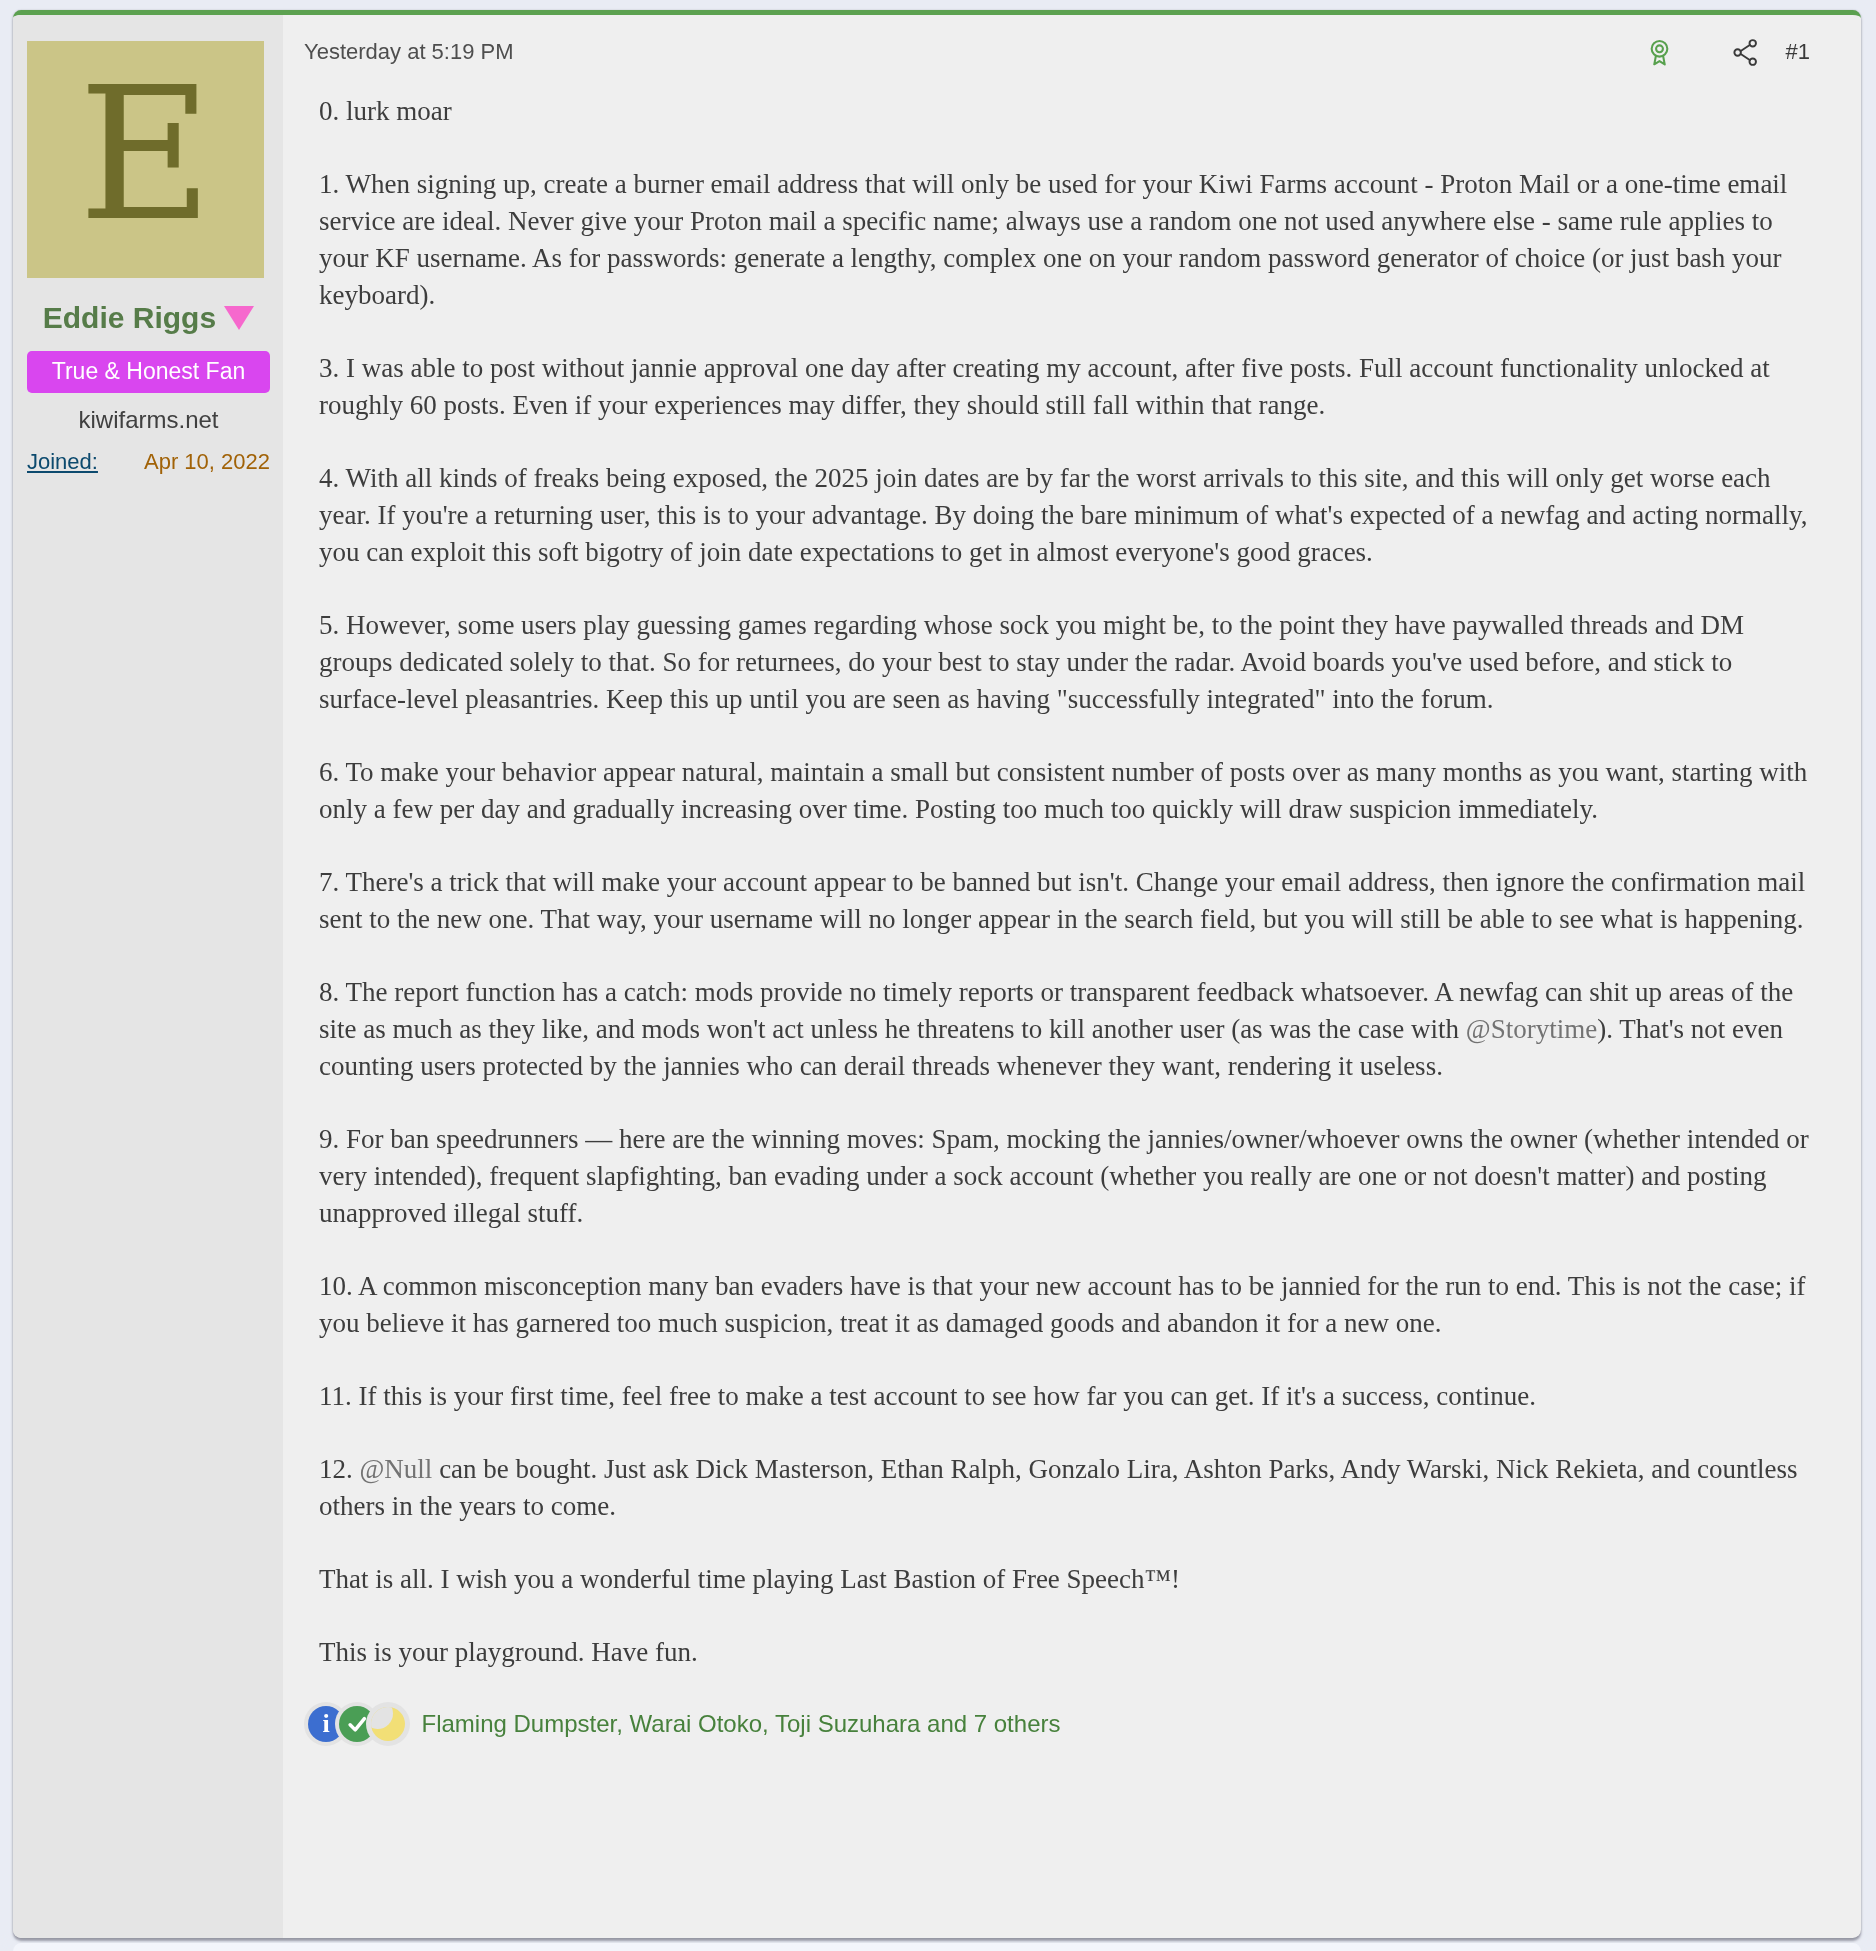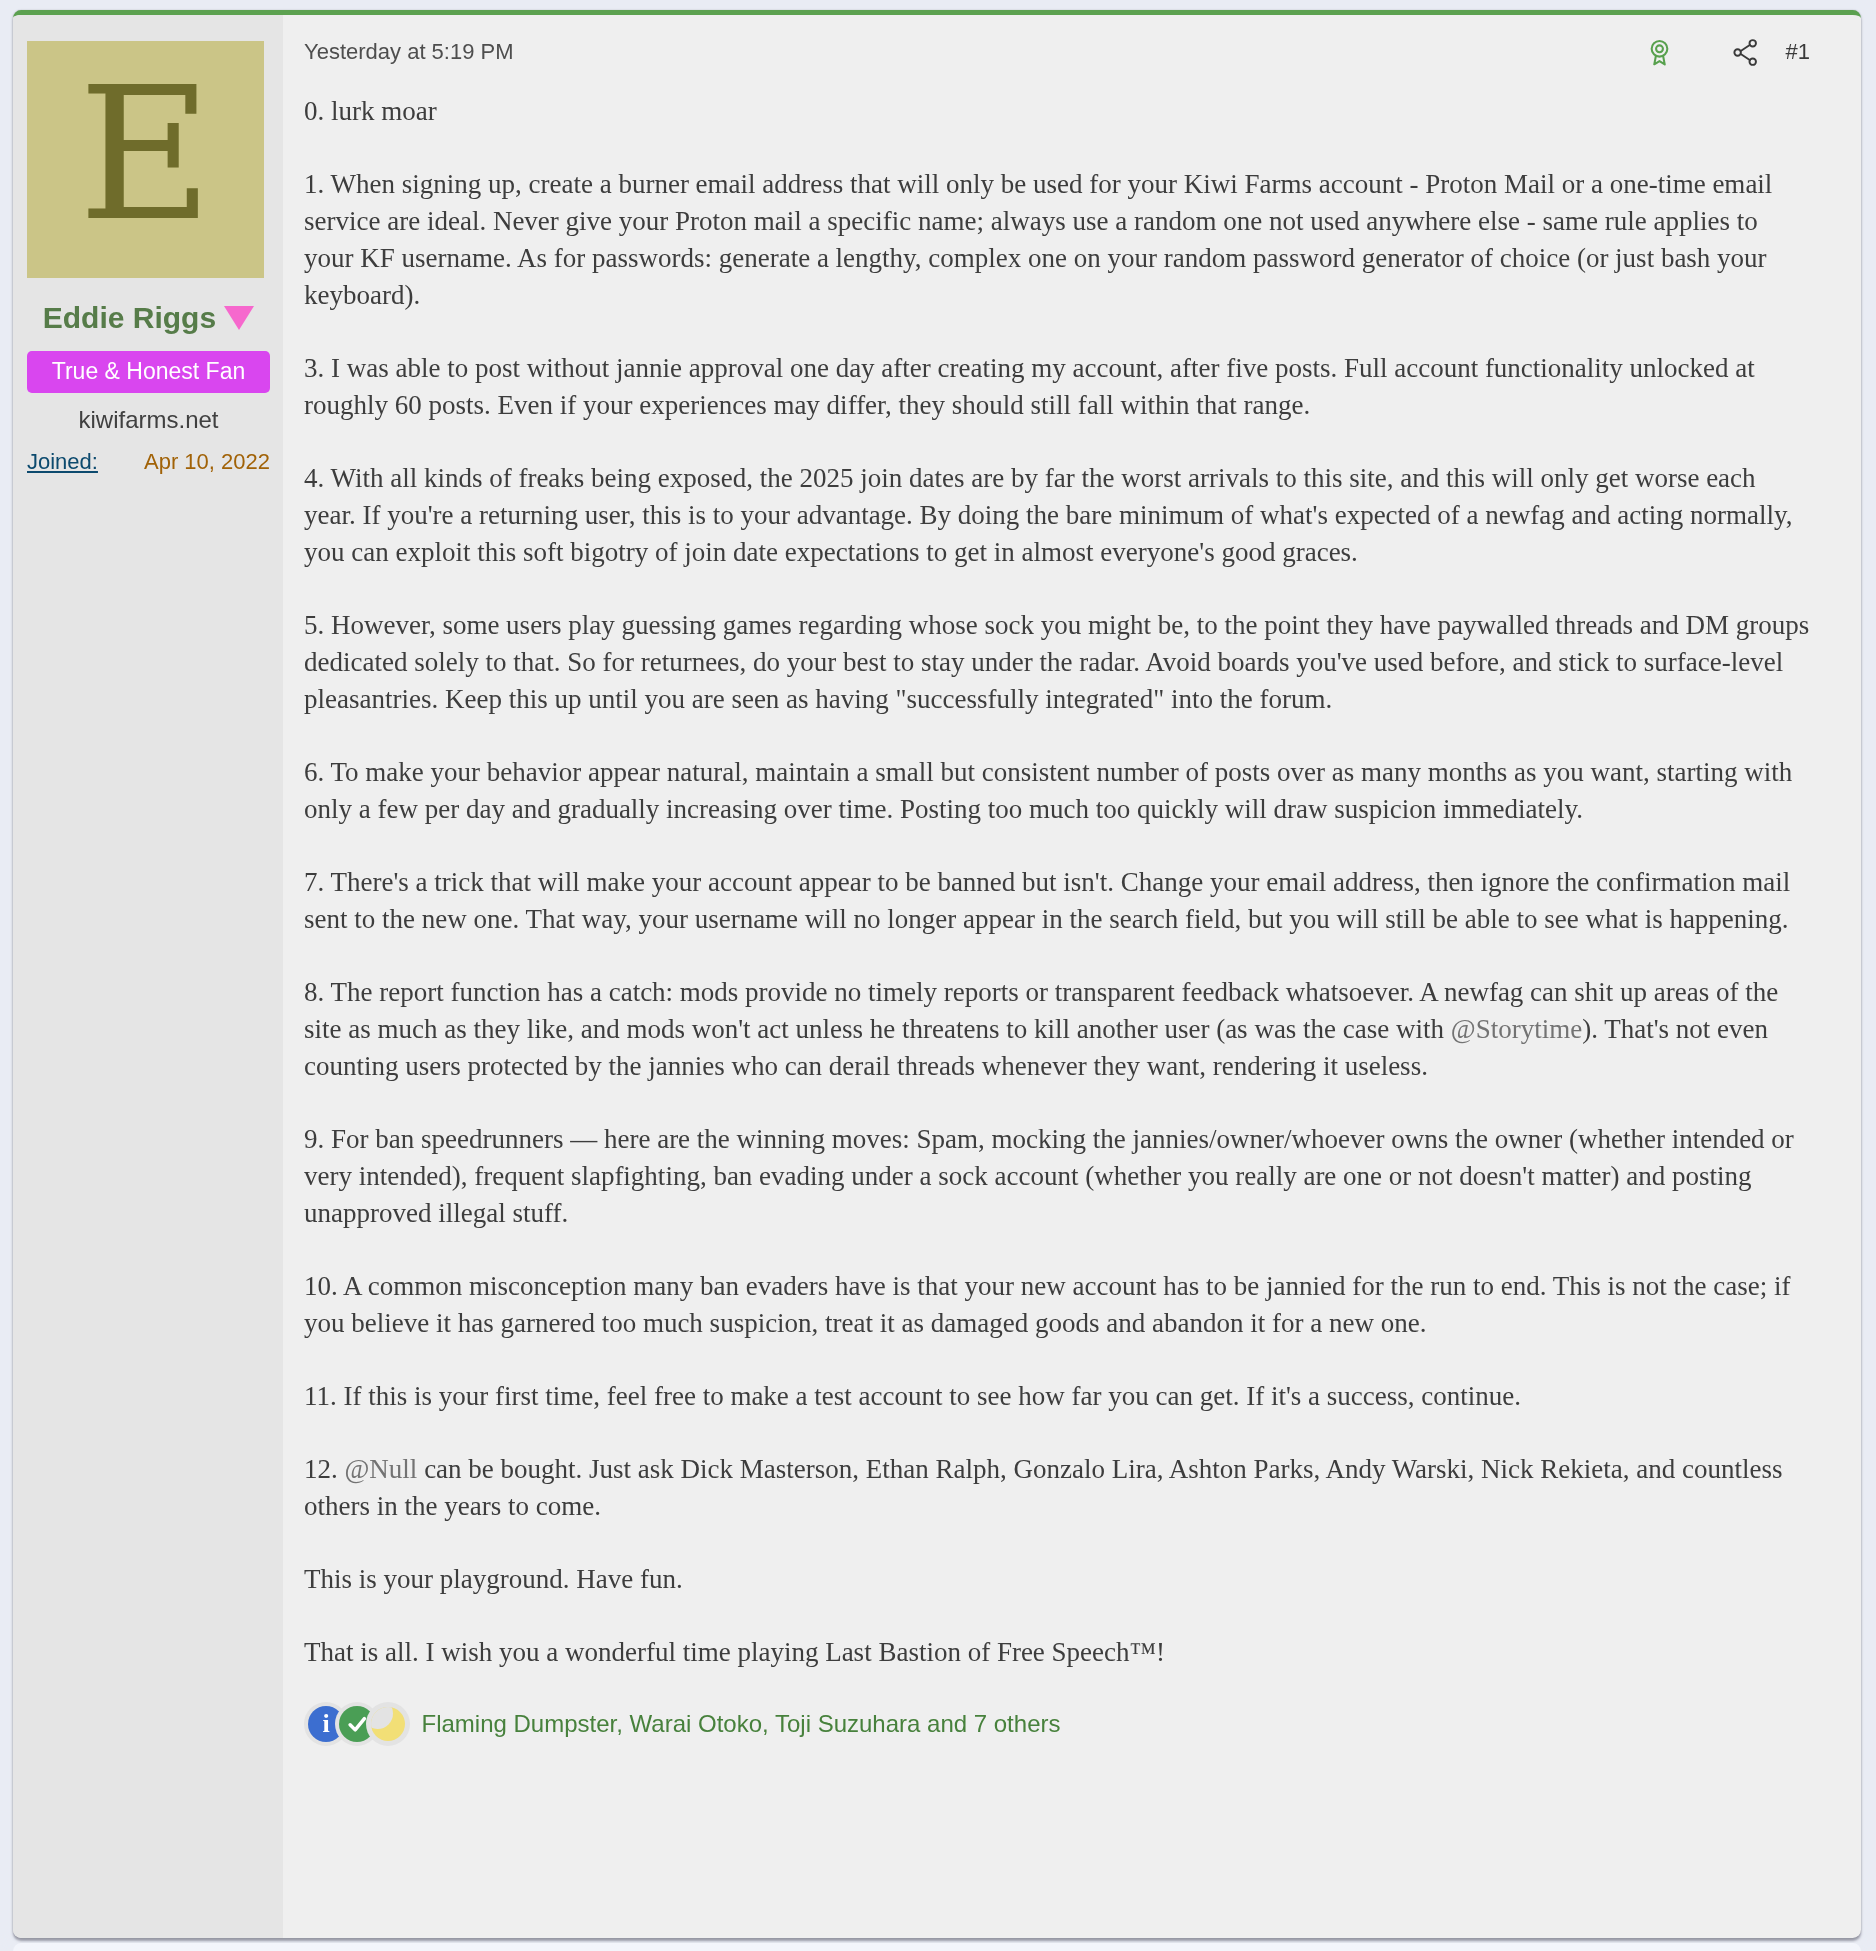--- a/index.html
+++ b/index.html
@@ -99,21 +99,21 @@
   .award-icon { margin-right: 54px; cursor: pointer; }
   .share-icon { margin-right: 24.5px; cursor: pointer; }
   .post-number { color: #3a3a3a; cursor: pointer; }
   .post-body {
     margin-top: 24.5px;
     font-family: "Liberation Serif", serif;
     font-size: 27px;
     line-height: 37px;
     color: #3d3d3d;
   }
-  .post-body p { margin: 0 0 36px 0; }
+  .post-body p { margin: 0 0 36px 15px; }
   a.mention {
     color: #737373;
     text-decoration: none;
     cursor: pointer;
   }
   
   .reactions-row {
     display: flex; align-items: center;
     margin-top: -4.9px;
     padding-bottom: 16.4px;
@@ -201,22 +201,22 @@
         <p><span>3. I was able to post without jannie approval one day after creating my account, after five posts. Full account functionality unlocked at roughly 60 posts. Even if your experiences may differ, they should still fall within that range.</span></p>
         <p><span>4. With all kinds of freaks being exposed, the 2025 join dates are by far the worst arrivals to this site, and this will only get worse each year. If you're a returning user, this is to your advantage. By doing the bare minimum of what's expected of a newfag and acting normally, you can exploit this soft bigotry of join date expectations to get in almost everyone's good graces.</span></p>
         <p><span>5. However, some users play guessing games regarding whose sock you might be, to the point they have paywalled threads and DM groups dedicated solely to that. So for returnees, do your best to stay under the radar. Avoid boards you've used before, and stick to surface-level pleasantries. Keep this up until you are seen as having "successfully integrated" into the forum.</span></p>
         <p><span>6. To make your behavior appear natural, maintain a small but consistent number of posts over as many months as you want, starting with only a few per day and gradually increasing over time. Posting too much too quickly will draw suspicion immediately.</span></p>
         <p><span>7. There's a trick that will make your account appear to be banned but isn't. Change your email address, then ignore the confirmation mail sent to the new one. That way, your username will no longer appear in the search field, but you will still be able to see what is happening.</span></p>
         <p><span>8. The report function has a catch: mods provide no timely reports or transparent feedback whatsoever. A newfag can shit up areas of the site as much as they like, and mods won't act unless he threatens to kill another user (as was the case with </span><a class="mention">@Storytime</a><span>). That's not even counting users protected by the jannies who can derail threads whenever they want, rendering it useless.</span></p>
         <p><span>9. For ban speedrunners — here are the winning moves: Spam, mocking the jannies/owner/whoever owns the owner (whether intended or very intended), frequent slapfighting, ban evading under a sock account (whether you really are one or not doesn't matter) and posting unapproved illegal stuff.</span></p>
         <p><span>10. A common misconception many ban evaders have is that your new account has to be jannied for the run to end. This is not the case; if you believe it has garnered too much suspicion, treat it as damaged goods and abandon it for a new one.</span></p>
         <p><span>11. If this is your first time, feel free to make a test account to see how far you can get. If it's a success, continue.</span></p>
         <p><span>12. </span><a class="mention">@Null</a><span> can be bought. Just ask Dick Masterson, Ethan Ralph, Gonzalo Lira, Ashton Parks, Andy Warski, Nick Rekieta, and countless others in the years to come.</span></p>
+        <p><span>That is all. I wish you a wonderful time playing Last Bastion of Free Speech™!</span></p>
         <p><span>This is your playground. Have fun.</span></p>
-        <p><span>That is all. I wish you a wonderful time playing Last Bastion of Free Speech™!</span></p>
       </div>
 
     <div class="reactions-row">
       <span class="reaction-plates">
         <span class="plate">
           <span class="r-circle r-informative">
               <span>i</span>
             </span>
         </span>
         <span class="plate">

